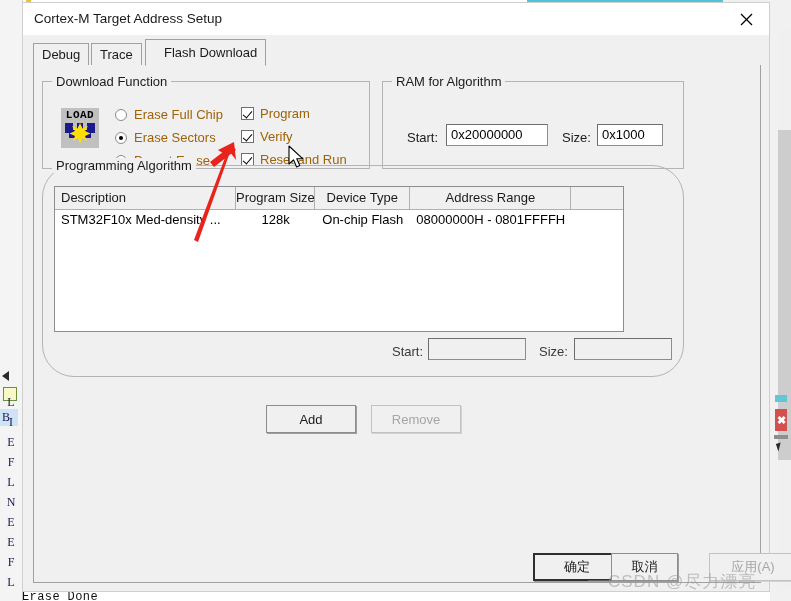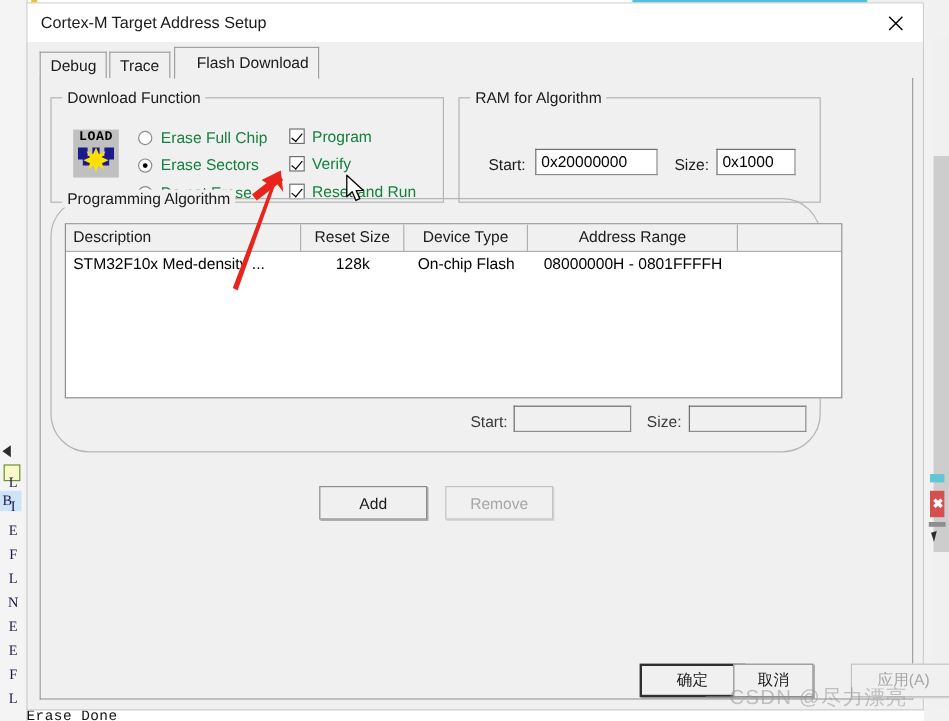--- a/index.html
+++ b/index.html
@@ -310,21 +310,21 @@
   }
   .check-box.on::after {
     content: "";
     position: absolute;
     left: 3px; top: 1px;
     width: 4px; height: 8px;
     border: solid #000000;
     border-width: 0 1.6px 1.6px 0;
     transform: rotate(40deg);
   }
-  .opt-label { font-size: 13px; color: #15803d; }
+  .opt-label { font-size: 13px; color: #a16207; }
 
   
   .field-label {
     position: absolute;
     font-size: 13px;
     color: #1b1b1b;
   }
   .field-label.dim { color: #3a3a3a; }
   .textbox {
     position: absolute;
@@ -343,21 +343,21 @@
   }
   .textbox.disabled {
     background: #f0f0f0;
     color: #9a9a9a;
   }
 
   
   #algo-list {
     position: absolute;
     left: 11px; top: 20px;
-    width: 648px; height: 146px;
+    width: 570px; height: 146px;
     background: #ffffff;
     border: 1px solid #8d8d8d;
     box-sizing: border-box;
     overflow: hidden;
   }
   #algo-head {
     display: flex;
     height: 22px;
     background: #f0f0f0;
     border-bottom: 1px solid #b0b0b0;
@@ -547,21 +547,21 @@
       <div class="field-label" style="left:179px; top:48px;">Size:</div>
       <div class="textbox" style="left:214px; top:42px; width:66px;">0x1000</div>
     </div>
 
     <div class="groupbox" id="gb-algo">
       <div class="gb-title">Programming Algorithm</div>
 
       <div id="algo-list">
         <div id="algo-head">
           <div class="hcell left" style="width:196px;">Description</div>
-          <div class="hcell center" style="width:86px;">Reset Size</div>
+          <div class="hcell center" style="width:86px;">Program Size</div>
           <div class="hcell center" style="width:103px;">Device Type</div>
           <div class="hcell center" style="width:175px;">Address Range</div>
           <div class="hcell center" style="width:56px; border-right:none;"></div>
         </div>
         <div class="algo-row">
           <div class="rcell left" style="width:196px;">STM32F10x Med-density ...</div>
           <div class="rcell center" style="width:86px;">128k</div>
           <div class="rcell center" style="width:103px;">On-chip Flash</div>
           <div class="rcell center" style="width:175px;">08000000H - 0801FFFFH</div>
           <div class="rcell center" style="width:56px;"></div>

